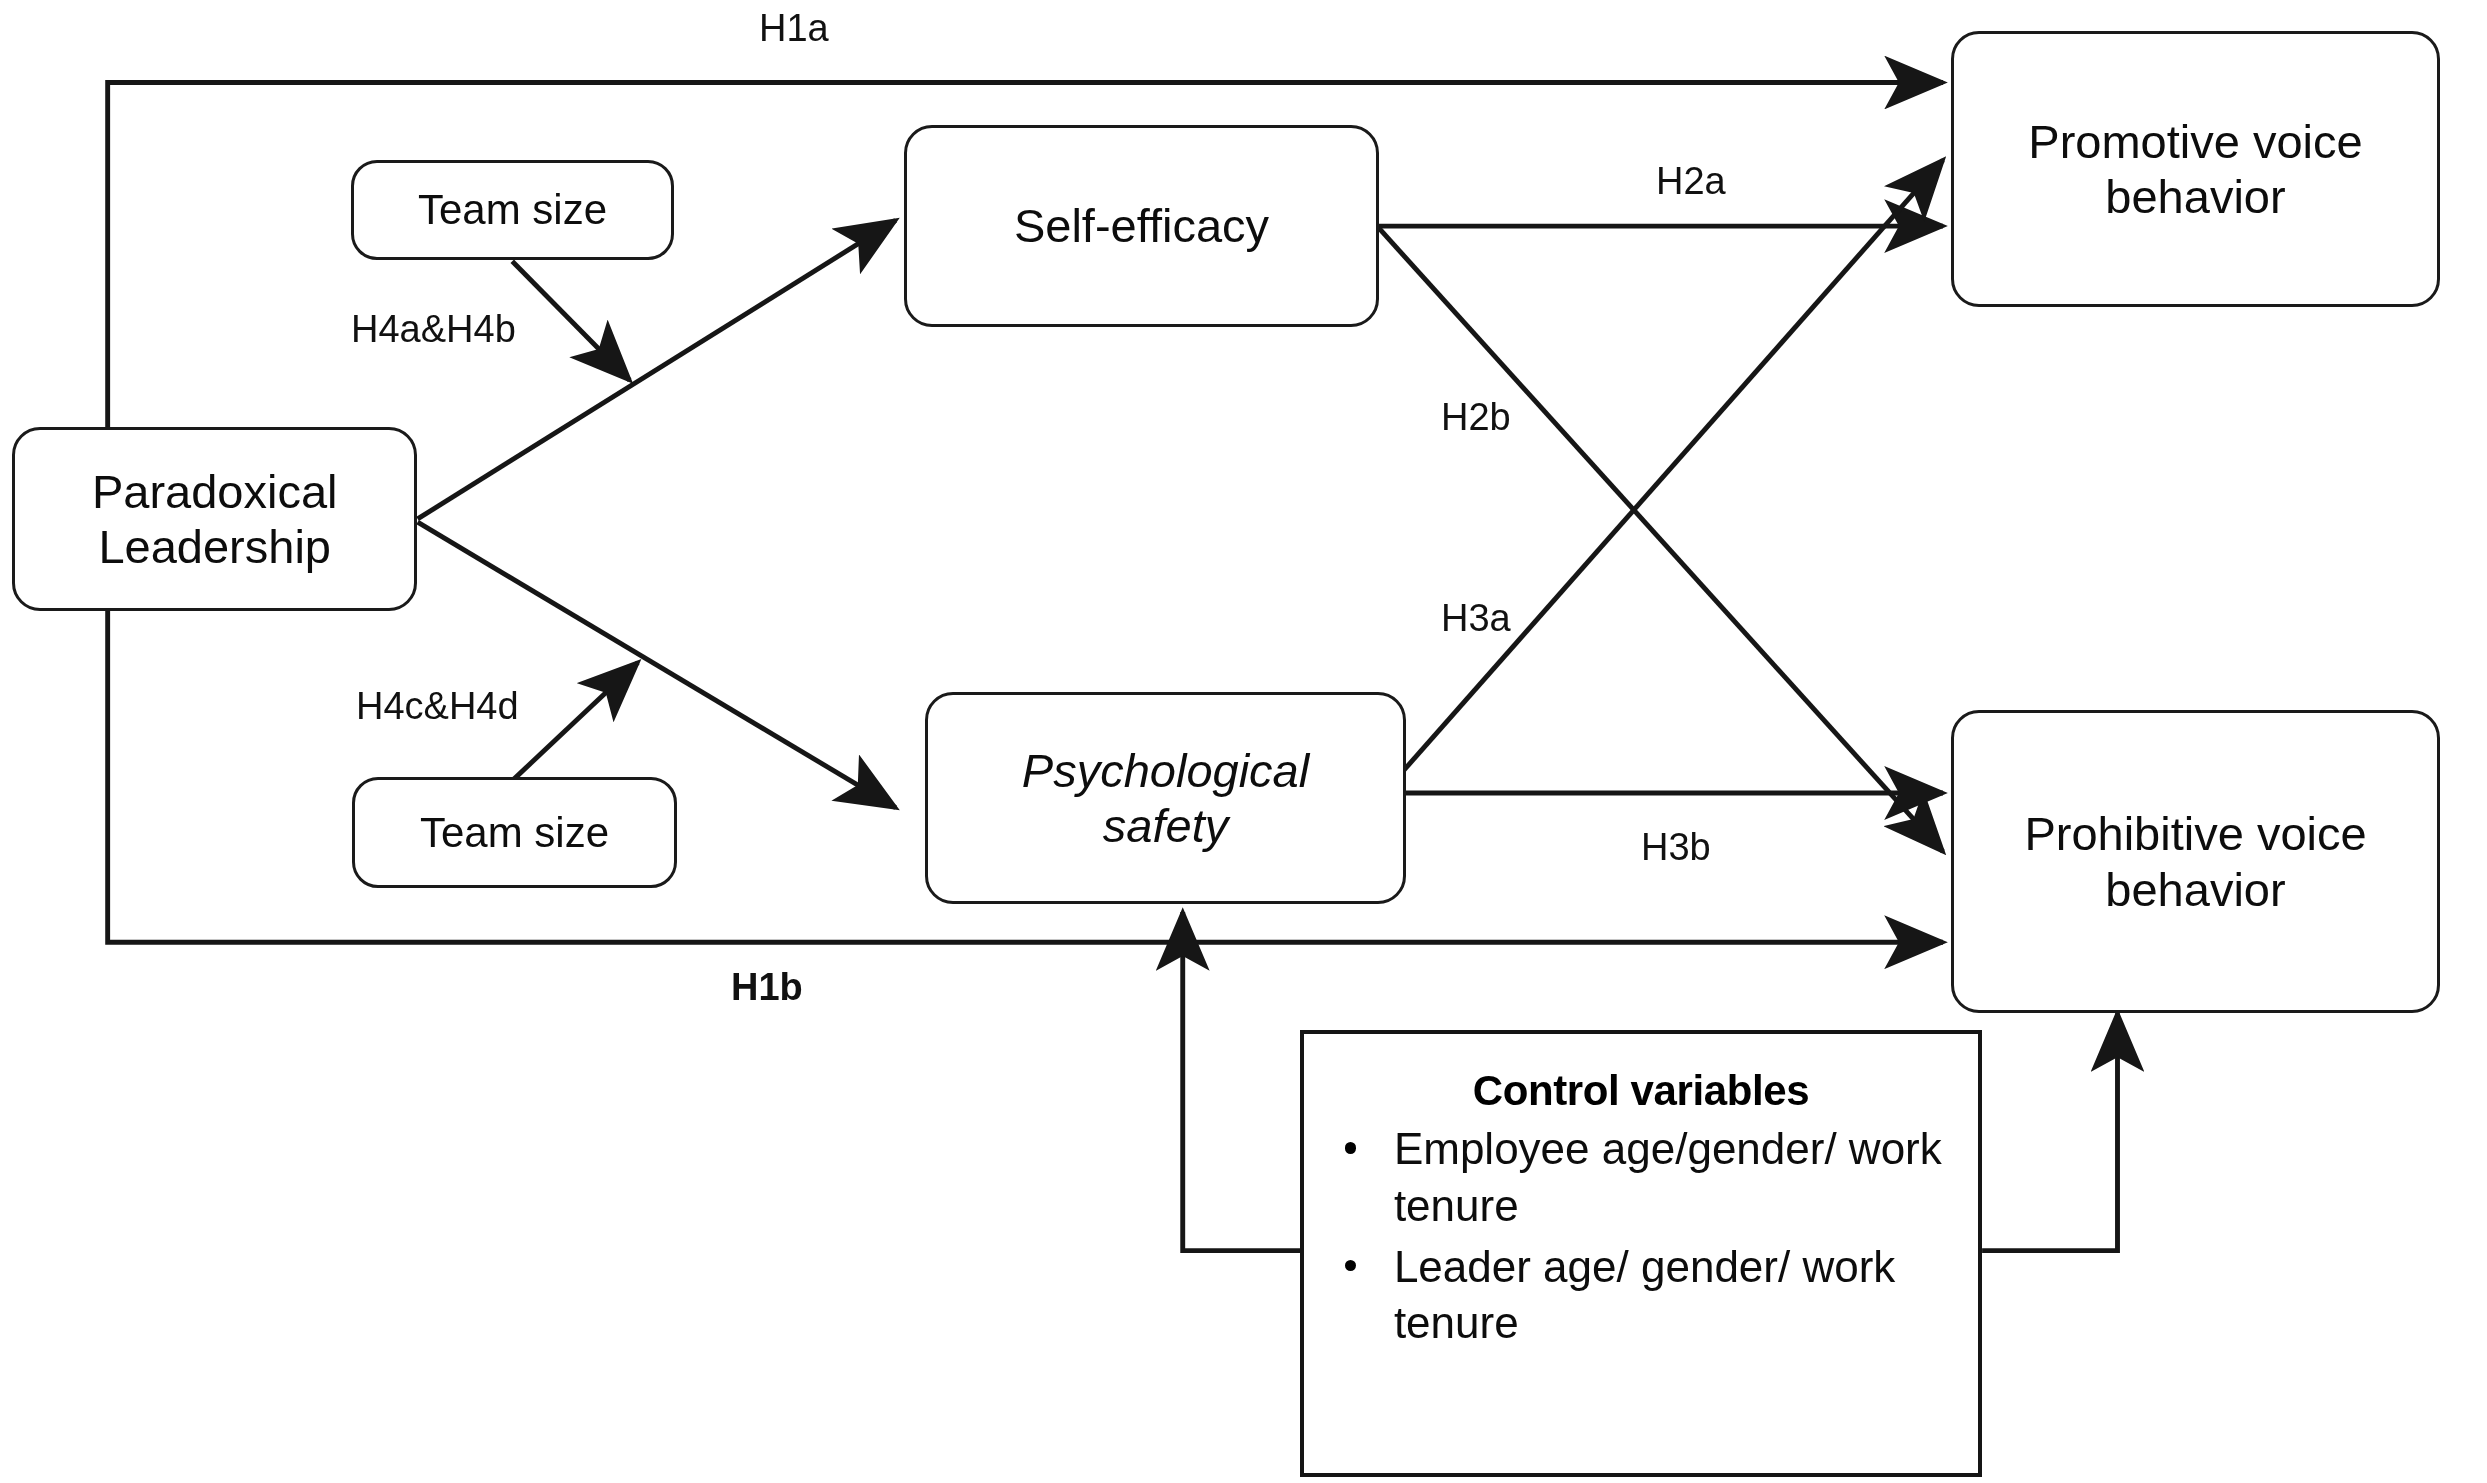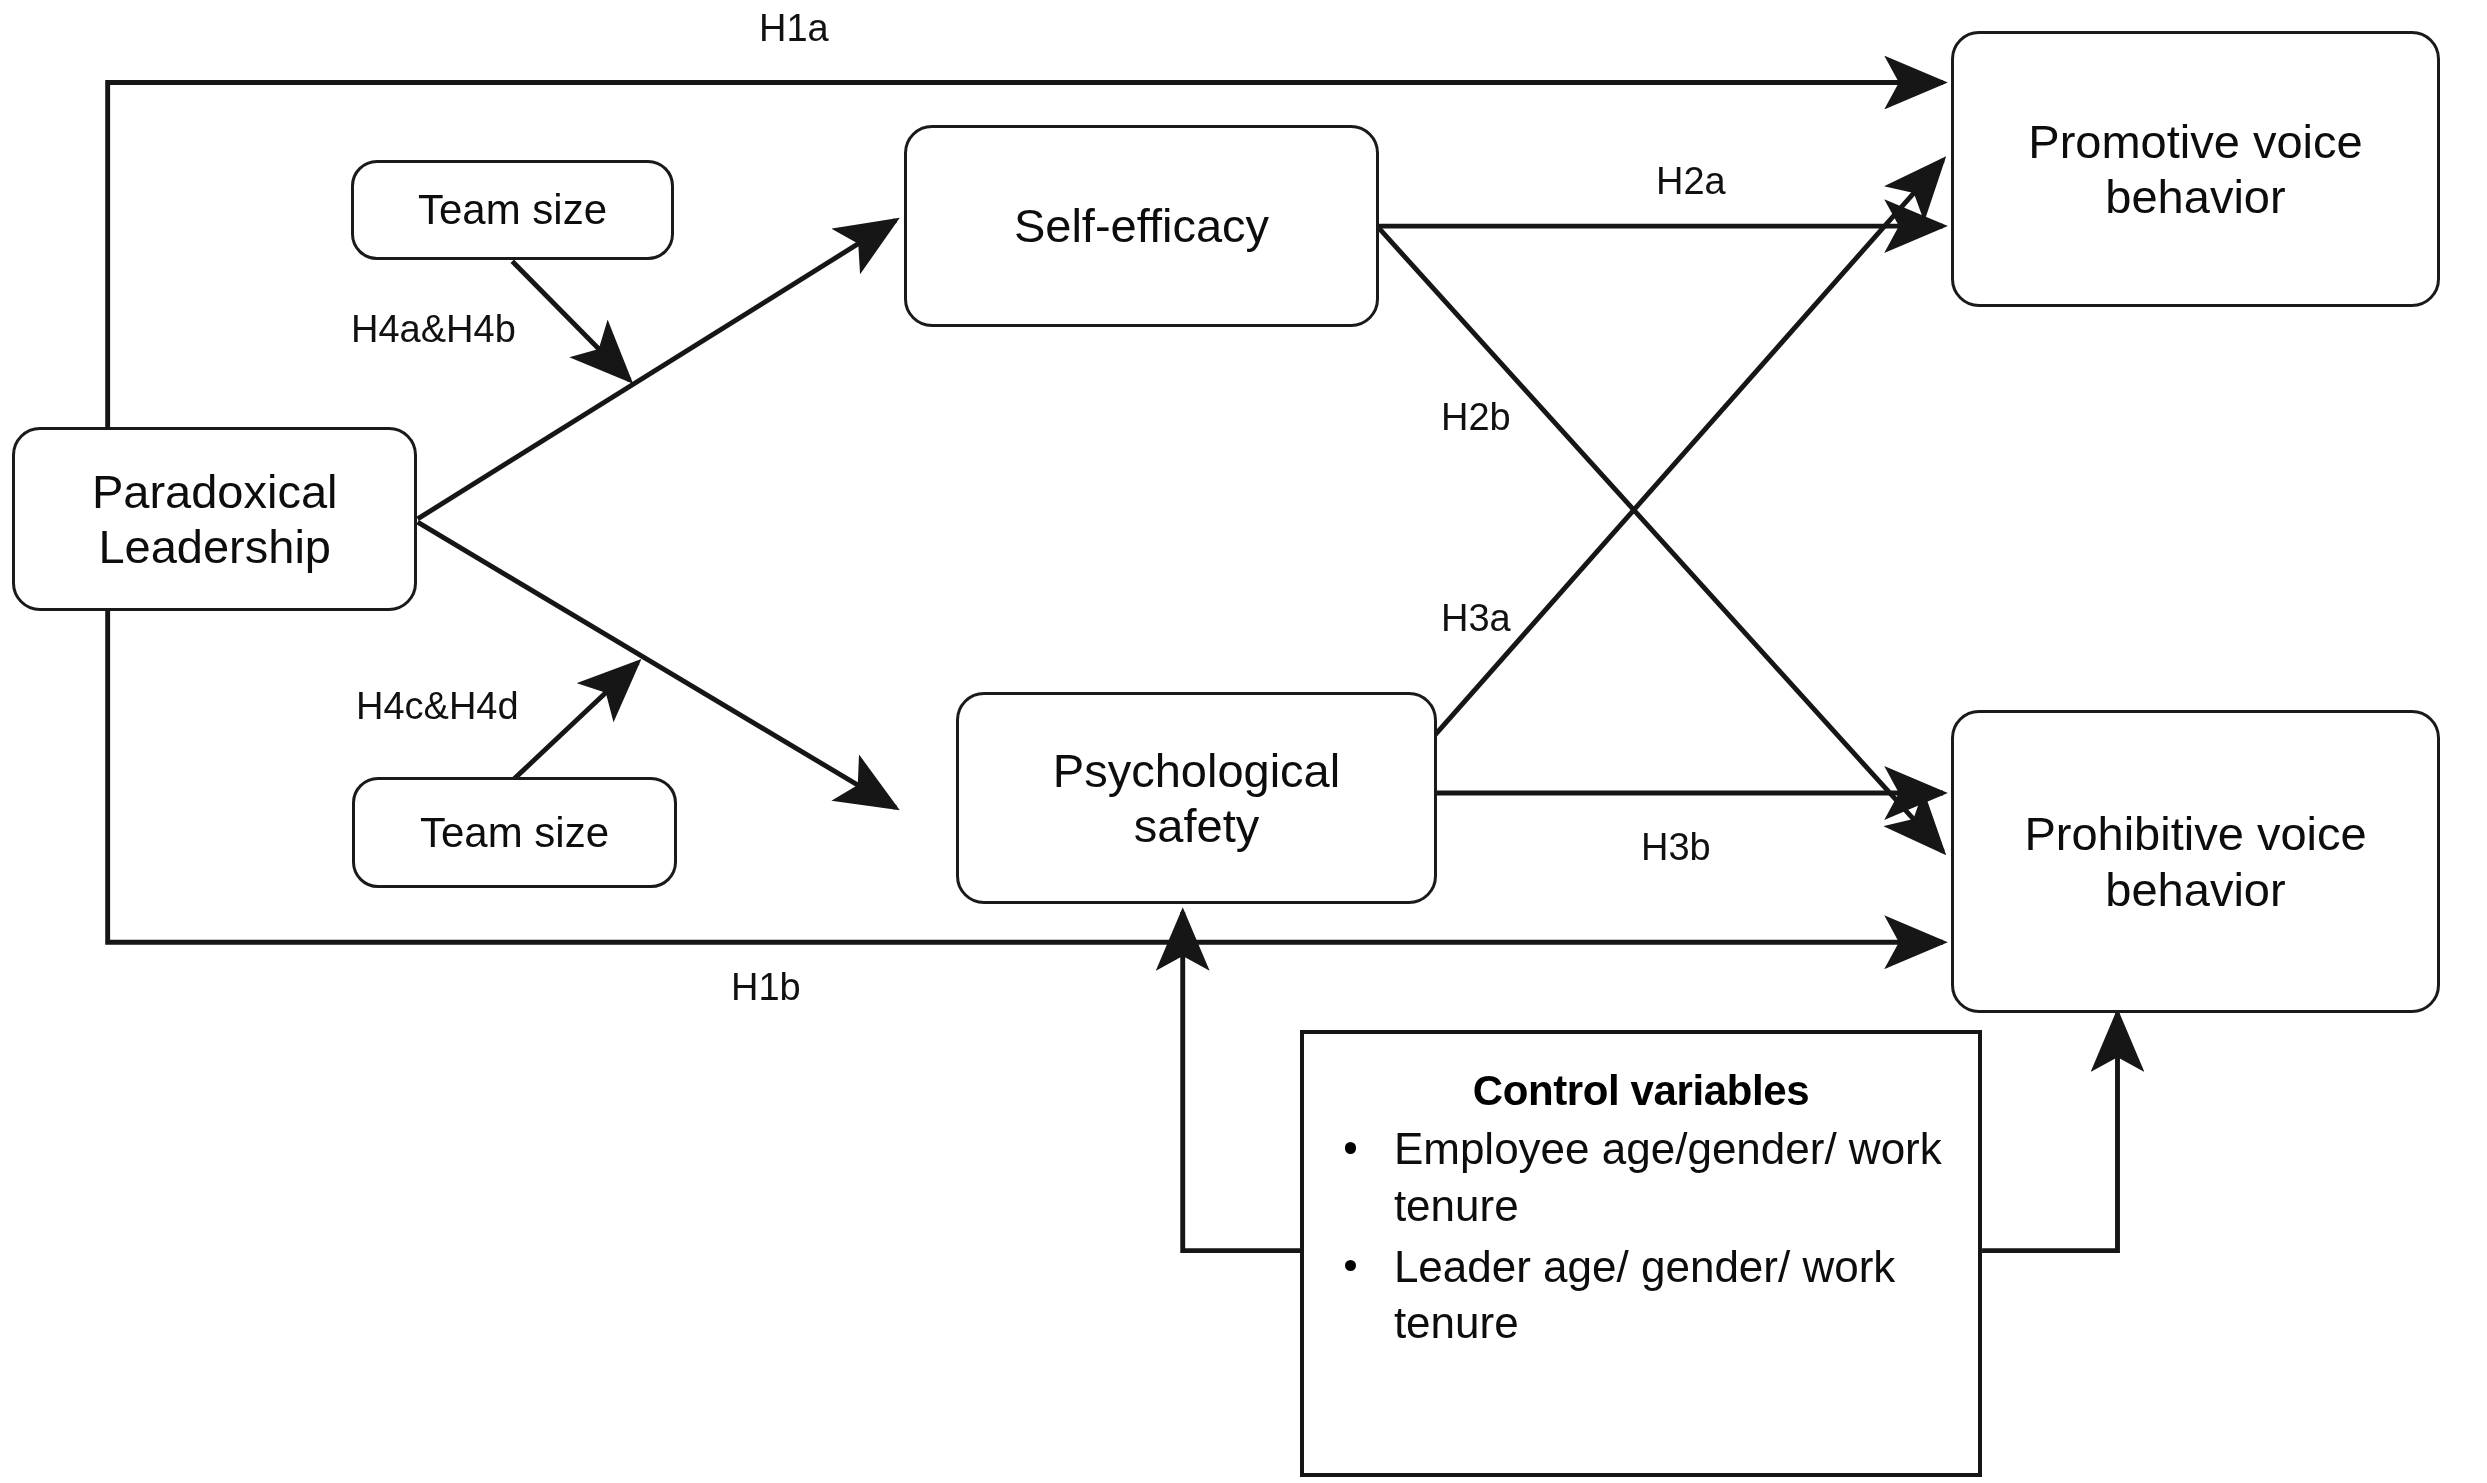--- a/index.html
+++ b/index.html
@@ -159,21 +159,21 @@
   </div>
 
   <div class="node-box node-moderator" style="left:352px; top:777px; width:325px; height:111px;">
     <span>Team size</span>
   </div>
 
   <div class="node-box rounded node-construct" style="left:904px; top:125px; width:475px; height:202px;">
     <span>Self-efficacy</span>
   </div>
 
-  <div class="node-box rounded node-construct" style="left:956px; top:692px; width:481px; height:212px;">
+  <div class="node-box rounded node-construct" style="left:925px; top:692px; width:481px; height:212px;font-style:italic;">
     <span>
       <span>Psychological</span><br>
       <span>safety</span>
     </span>
   </div>
 
   <div class="node-box rounded node-outcome" style="left:1951px; top:31px; width:489px; height:276px;">
     <span>
       <span>Promotive voice</span><br>
       <span>behavior</span>
@@ -196,21 +196,21 @@
       </li>
       <li>
         <span class="bullet-dot"></span>
         <span>Leader age/ gender/ work tenure</span>
       </li>
     </ul>
   </div>
 
   <div class="edge-label" style="left:759px; top:6.5px;">H1a</div>
 
-  <div class="edge-label" style="left:731px; top:966px;">H1b</div>
+  <div class="edge-label" style="left:731px; top:966px;font-weight:bold;">H1b</div>
 
   <div class="edge-label" style="left:1656px; top:160px;">H2a</div>
 
   <div class="edge-label" style="left:1441px; top:396px;">H2b</div>
 
   <div class="edge-label" style="left:1441px; top:597px;">H3a</div>
 
   <div class="edge-label" style="left:1641px; top:826px;">H3b</div>
 
   <div class="edge-label" style="left:351px; top:308px;">H4a&amp;H4b</div>

